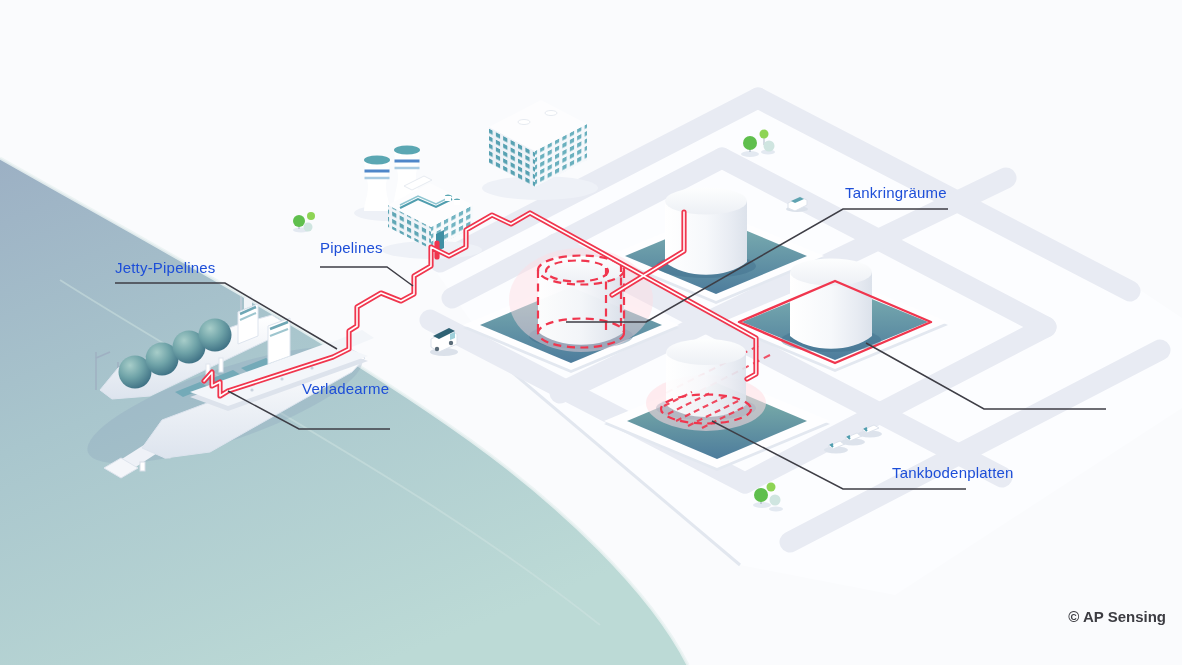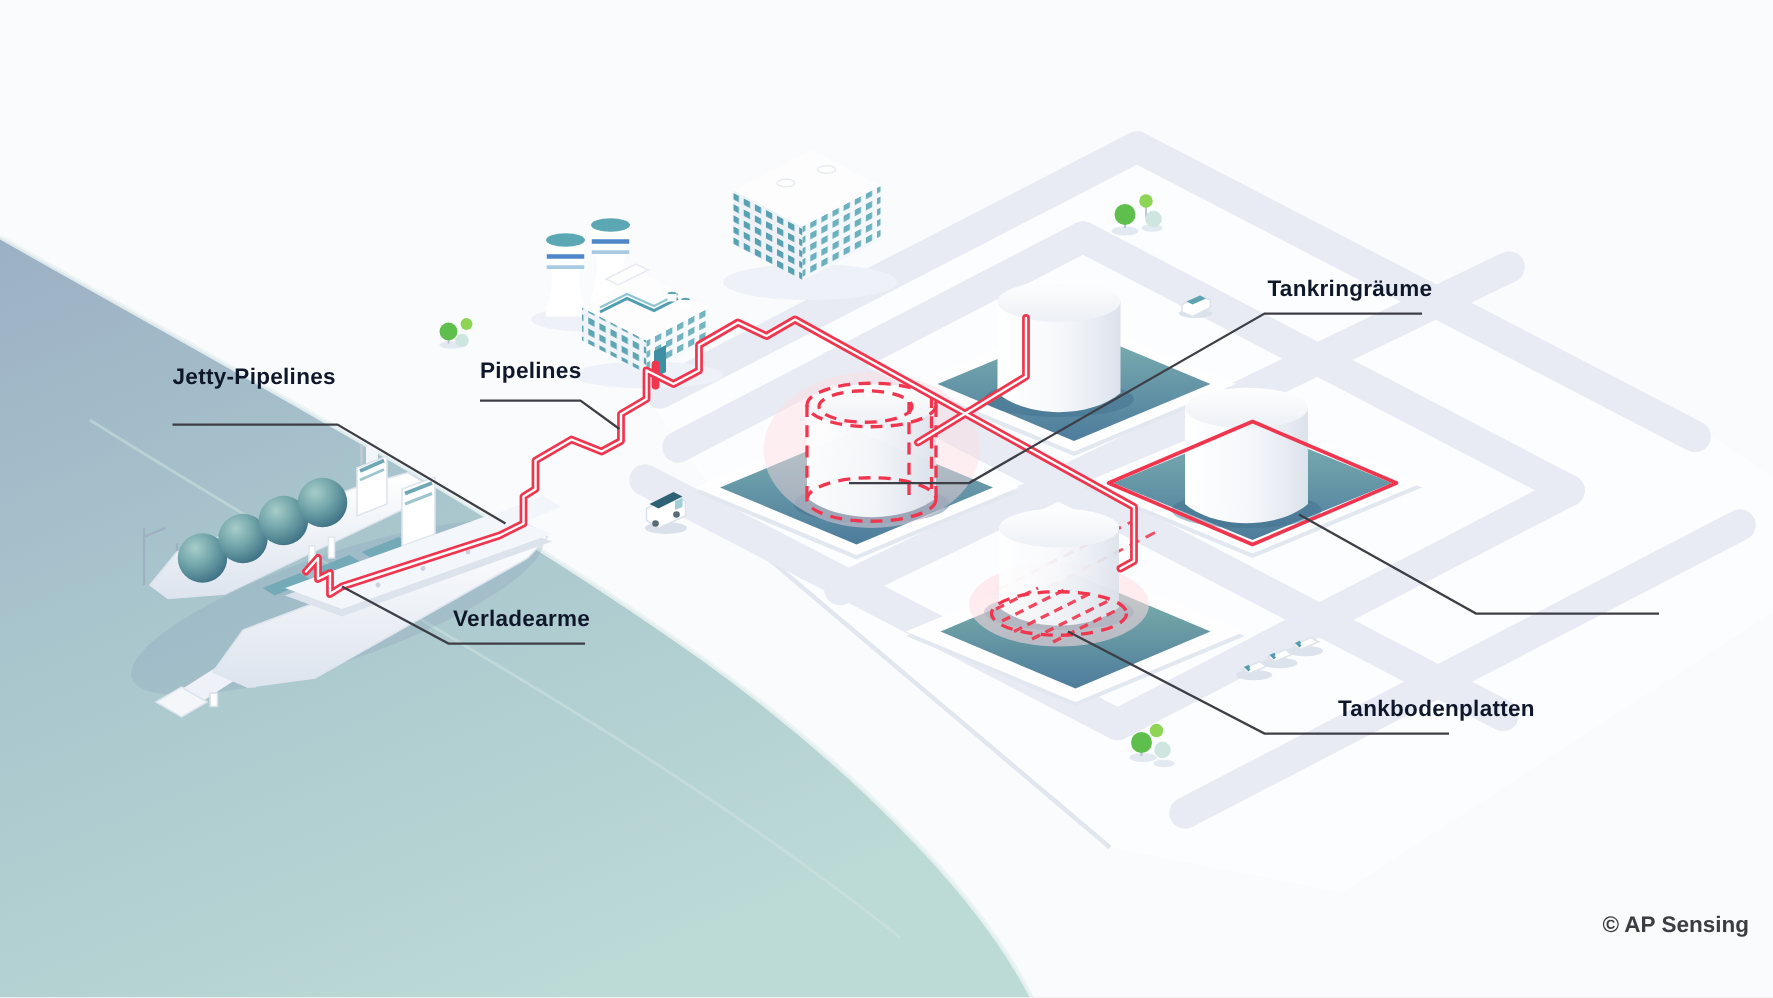--- a/index.html
+++ b/index.html
@@ -1,19 +1,19 @@
 <!DOCTYPE html>
 <html><head>
 <meta charset="utf-8">
 <style>
   html,body{margin:0;padding:0;background:#e8e8e8;}
   #stage{position:relative;width:1182px;height:665px;overflow:hidden;background:#fafbfd;
          font-family:"Liberation Sans",sans-serif;}
   #scene{position:absolute;left:0;top:0;}
-  .lbl{position:absolute;font-weight:700;font-size:15px;line-height:19px;color:#0f172a;
+  .lbl{position:absolute;font-weight:400;font-size:15px;line-height:19px;color:#1d4ed8;
        letter-spacing:.2px;white-space:pre;}
   .copyright{position:absolute;font-weight:700;font-size:15px;color:#3c3c42;}
 </style>
 </head>
 <body>
 
 <div id="stage">
 
 <svg id="scene" width="1182" height="665" viewBox="0 0 1182 665">
 <defs>
@@ -336,25 +336,25 @@
 <g fill="none" stroke="#3e3e46" stroke-width="1.5">
   <polyline points="337,349 225,283 115,283"></polyline>
   <polyline points="413,286 387,267 320,267"></polyline>
   <polyline points="228,391 299,429 390,429"></polyline>
   <polyline points="566,322 646,322 843,209 948,209"></polyline>
   <polyline points="866,343 984,409 1106,409"></polyline>
   <polyline points="712,421 843,489 966,489"></polyline>
 </g>
 </svg>
 
-<div class="lbl" style="left:115px;top:242px">Jetty-Pipelines</div>
+<div class="lbl" style="left:115px;top:258px">Jetty-Pipelines</div>
 
 <div class="lbl" style="left:320px;top:238px">Pipelines</div>
 
-<div class="lbl" style="left:302px;top:403px">Verladearme</div>
+<div class="lbl" style="left:302px;top:379px">Verladearme</div>
 
 <div class="lbl" style="left:845px;top:183px">Tankringräume</div>
 
 
 <div class="lbl" style="left:892px;top:463px">Tankbodenplatten</div>
 
 <div class="copyright" style="right:16px;top:608px">© AP Sensing</div>
 
 </div>
 

